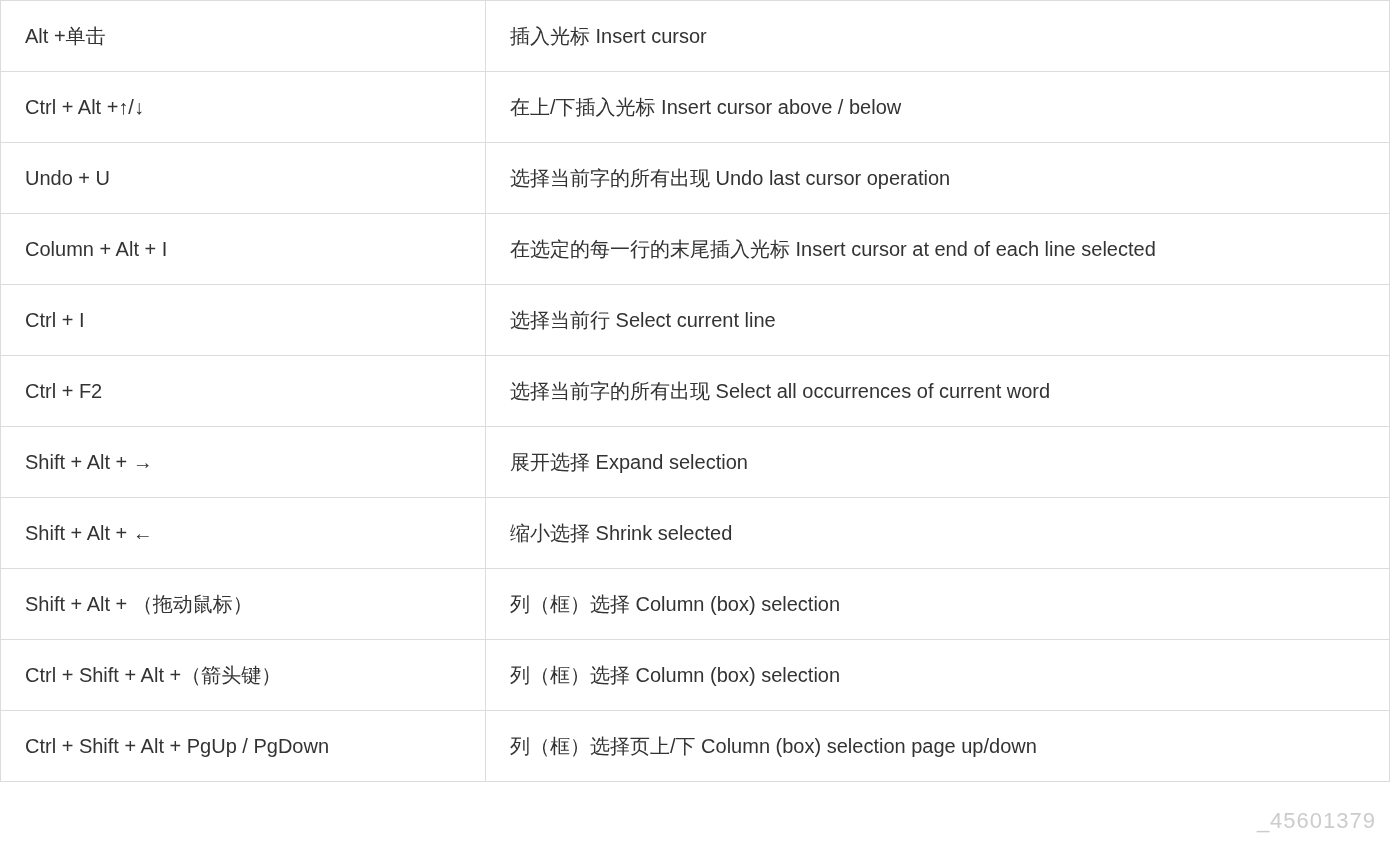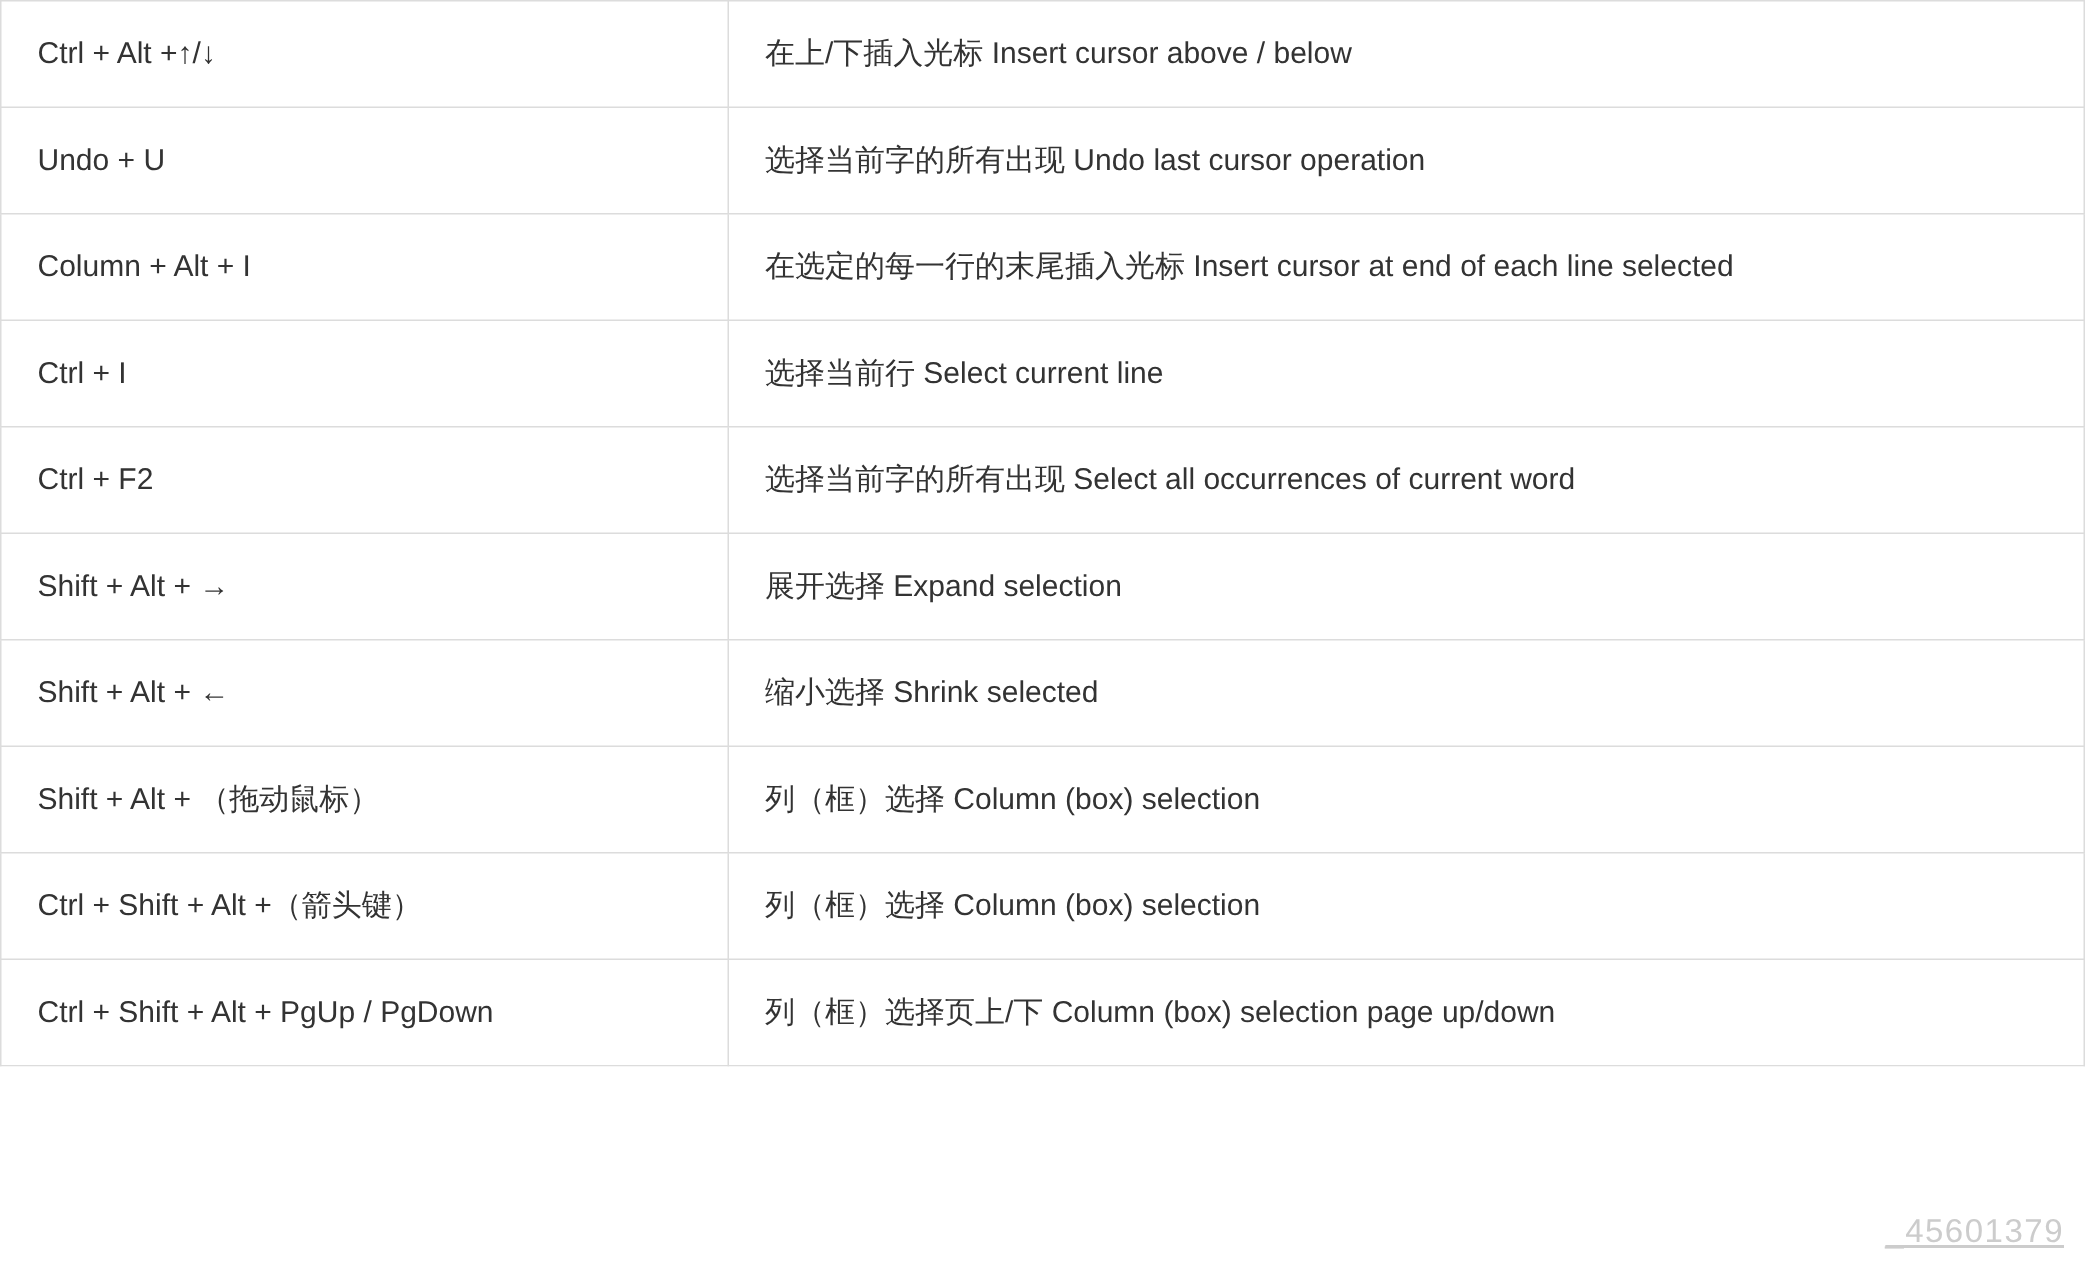--- a/index.html
+++ b/index.html
@@ -34,32 +34,35 @@
     }
     .watermark {
       position: fixed;
       bottom: 12px;
       right: 14px;
       font-size: 22px;
       color: #cccccc;
       letter-spacing: 1px;
       pointer-events: none;
       user-select: none;
-      text-decoration: underline;
     }
   </style>
 </head>
 <body>
 
 <table class="shortcut-table">
   <colgroup>
     <col class="keys-col">
     <col class="desc-col">
   </colgroup>
   <tbody>
+    <tr>
+      <td>Alt +单击</td>
+      <td>插入光标 Insert cursor</td>
+    </tr>
     <tr>
       <td>Ctrl + Alt +↑/↓</td>
       <td>在上/下插入光标 Insert cursor above / below</td>
     </tr>
     <tr>
       <td>Undo + U</td>
       <td>选择当前字的所有出现 Undo last cursor operation</td>
     </tr>
     <tr>
       <td>Column + Alt + I</td>

